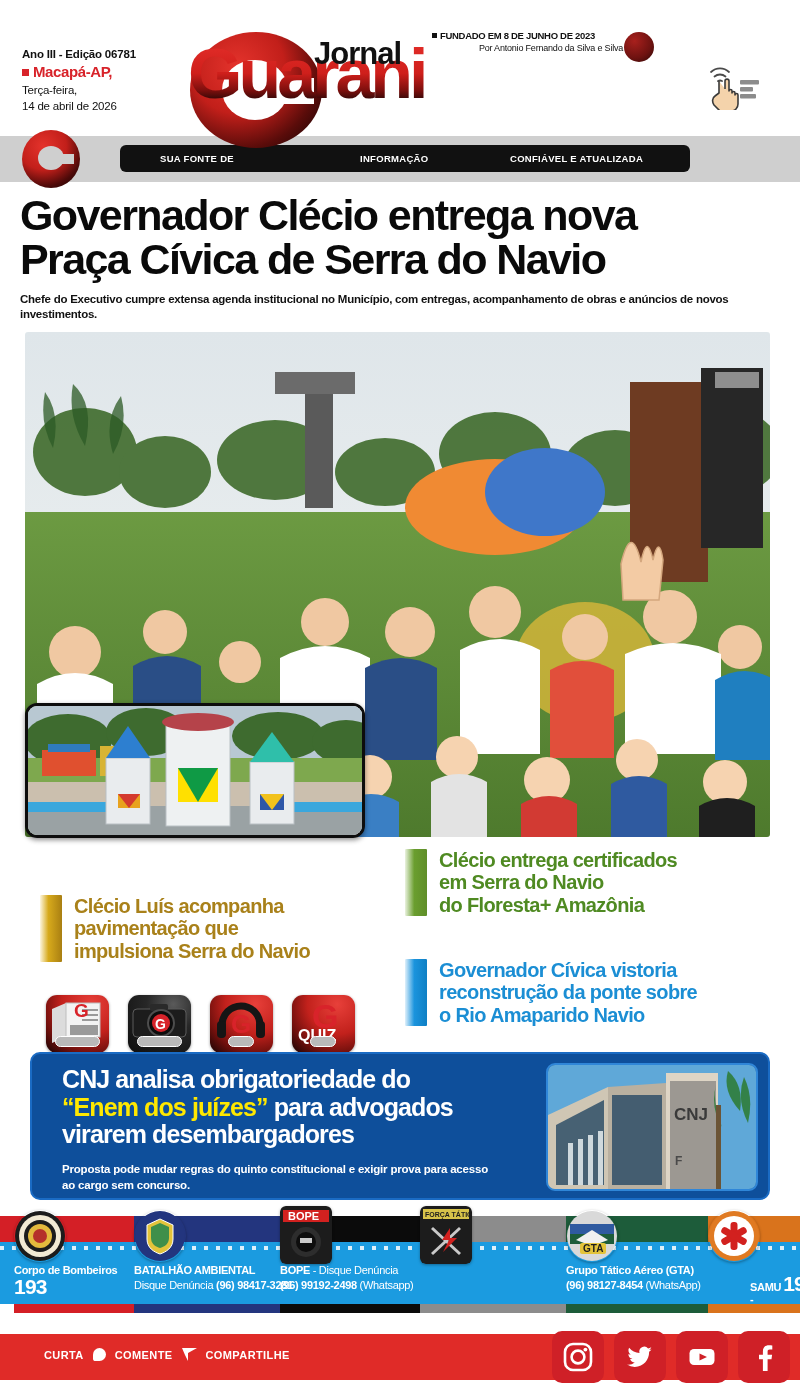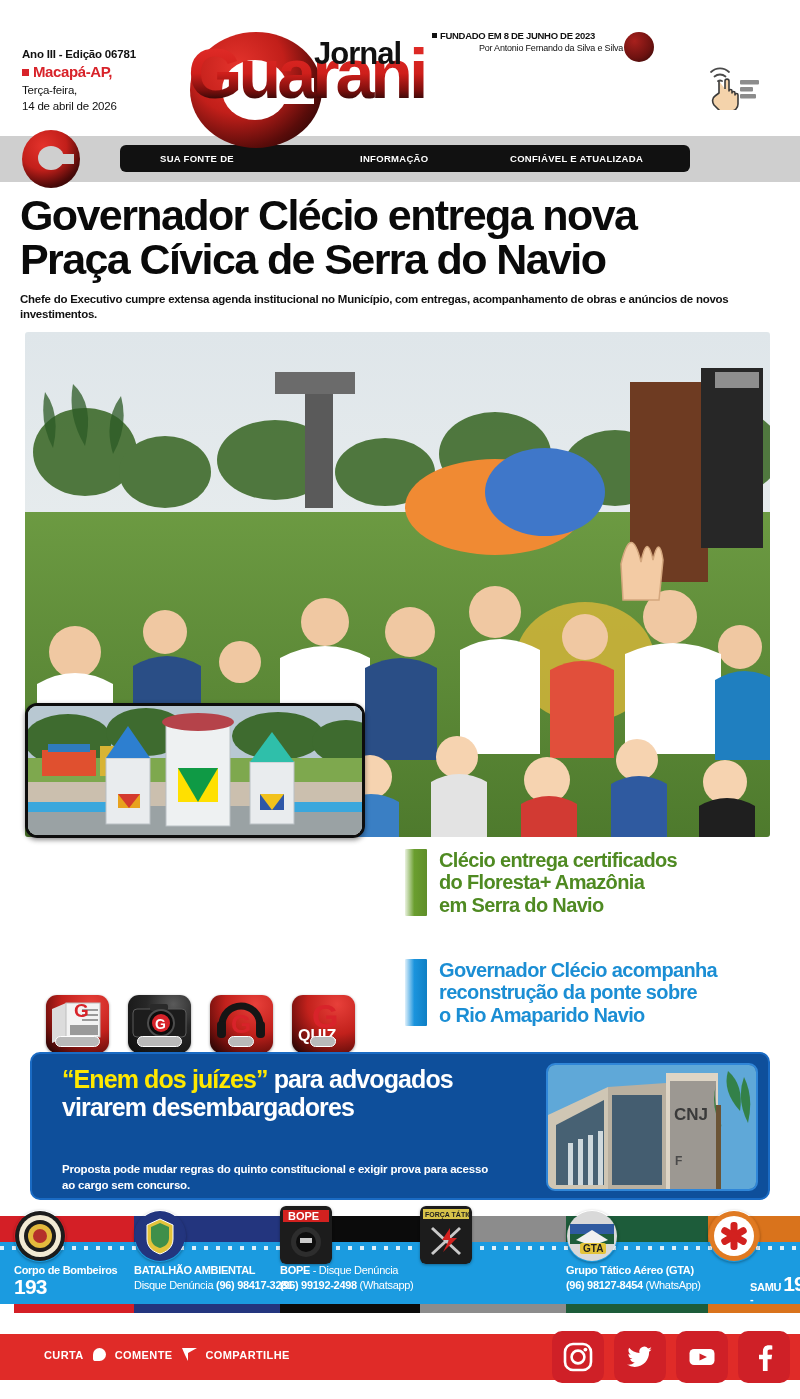--- a/index.html
+++ b/index.html
@@ -363,34 +363,42 @@
         <rect x="222" y="56" width="44" height="62" fill="#e9ecee" stroke="#b9c0c4"></rect>
         <polygon points="222,56 244,26 266,56" fill="#2fbfaa"></polygon>
         <rect x="232" y="88" width="24" height="16" fill="#2f57a8"></rect>
         <polygon points="232,88 256,88 244,104" fill="#f2c21c"></polygon>
       </svg>
     </div>
   </div>
 
   <div class="secondary">
 
+    <div class="sec-item sec-left">
+      <div class="bar bar-gold"></div>
+      <div class="sec-text gold">
+        <div>Clécio Luís acompanha</div>
+        <div>pavimentação que</div>
+        <div>impulsiona Serra do Navio</div>
+      </div>
+    </div>
 
     <div class="sec-item sec-rt-1">
       <div class="bar bar-green"></div>
       <div class="sec-text green">
         <div>Clécio entrega certificados</div>
+        <div>em Serra do Navio</div>
         <div>do Floresta+ Amazônia</div>
-        <div>em Serra do Navio</div>
       </div>
     </div>
 
     <div class="sec-item sec-rt-2">
       <div class="bar bar-blue"></div>
       <div class="sec-text blue">
-        <div>Governador Clécio acompanha</div>
+        <div>Governador Cívica vistoria</div>
         <div>reconstrução da ponte sobre</div>
         <div>o Rio Amaparido Navio</div>
       </div>
     </div>
 
     <div class="app-row">
       <div class="app-icon ai-red">
         <svg viewBox="0 0 63 58" width="63" height="58">
           <g transform="translate(6,6)">
             <polygon points="0,8 14,2 14,36 0,42" fill="#dcdcdc"></polygon>
@@ -433,20 +441,21 @@
           <text x="20" y="33" font-family="Liberation Sans, sans-serif" font-size="34" font-weight="bold" fill="#d8232a">G</text>
           <text x="6" y="46" font-family="Liberation Sans, sans-serif" font-size="16" font-weight="bold" fill="#ffffff">QUIZ</text>
         </svg>
         <div class="ai-slot sm"></div>
       </div>
     </div>
   </div>
 
   <div class="cnj">
     <div class="cnj-hl">
+      <div>CNJ analisa obrigatoriedade do</div>
       <div>
         <span class="hilite">“Enem dos juízes”</span><span> para advogados</span>
       </div>
       <div>virarem desembargadores</div>
     </div>
     <div class="cnj-sub">Proposta pode mudar regras do quinto constitucional e exigir prova para acesso ao cargo sem concurso.</div>
     <div class="cnj-photo">
       <svg viewBox="0 0 212 128" width="212" height="128" preserveAspectRatio="none">
         <rect width="212" height="128" fill="#5fa8d8"></rect>
         <polygon points="0,128 0,50 60,22 60,128" fill="#cfc6b4"></polygon>

